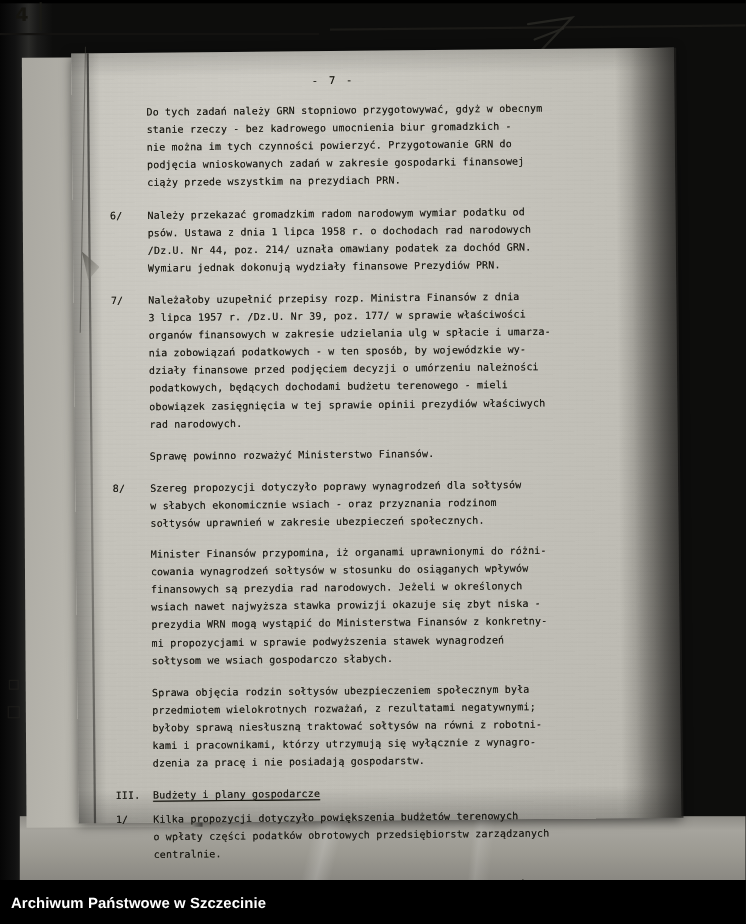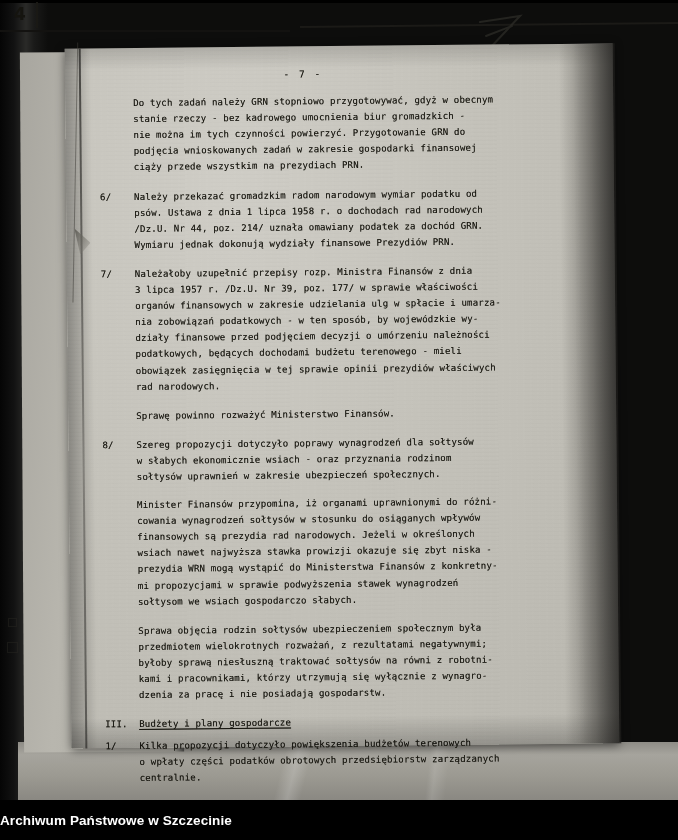--- a/index.html
+++ b/index.html
@@ -155,20 +155,21 @@
 
   
   .footer{
     position:absolute;left:0;bottom:0;width:678px;height:40px;
     background:#000;
     display:flex;align-items:center;
   }
   .footer span{
     color:#fff;font-family:"Liberation Sans",sans-serif;
     font-size:13.5px;font-weight:700;letter-spacing:.1px;
+    padding-left:10px;
   }
   .frame-top{
     position:absolute;left:0;top:0;width:678px;height:3px;background:#000;
   }
 </style>
 </head>
 <body>
 
 <div class="scan">
 

